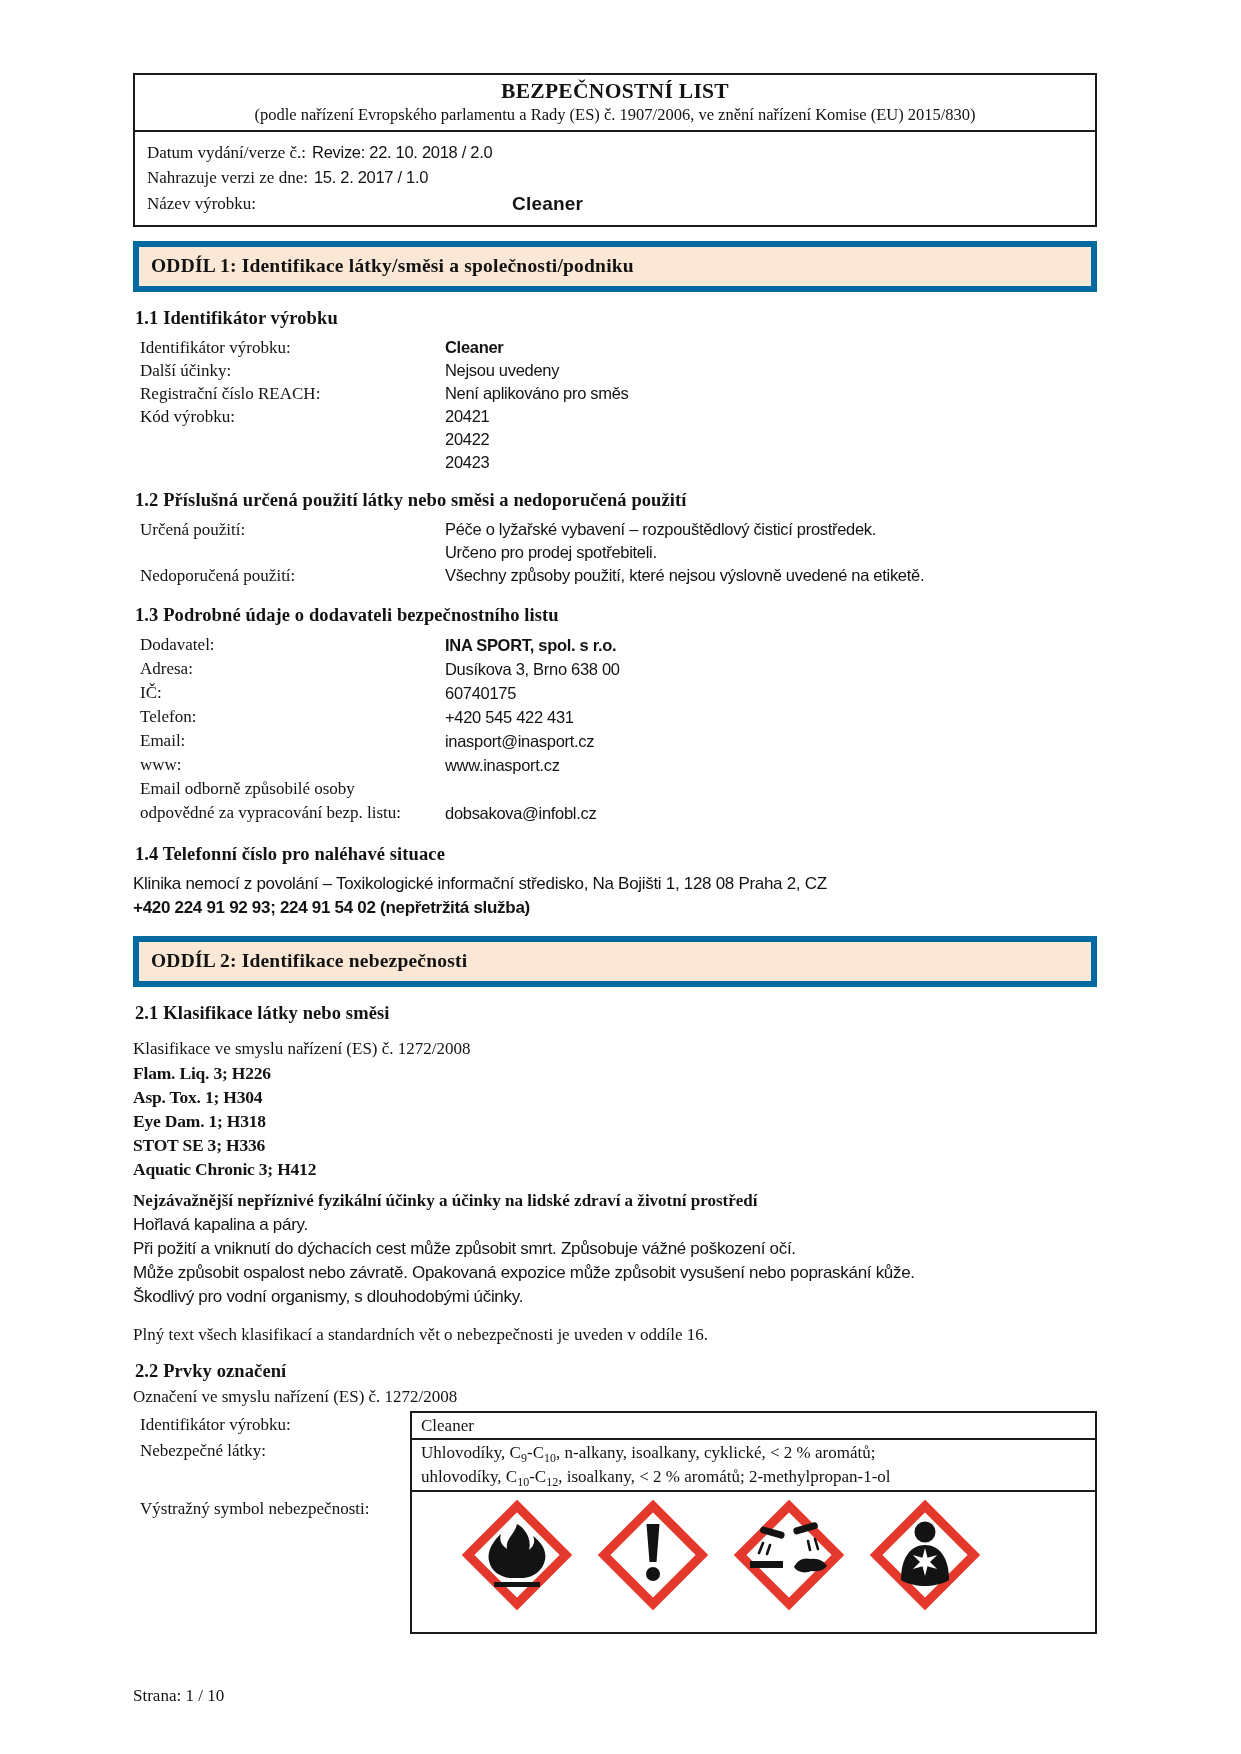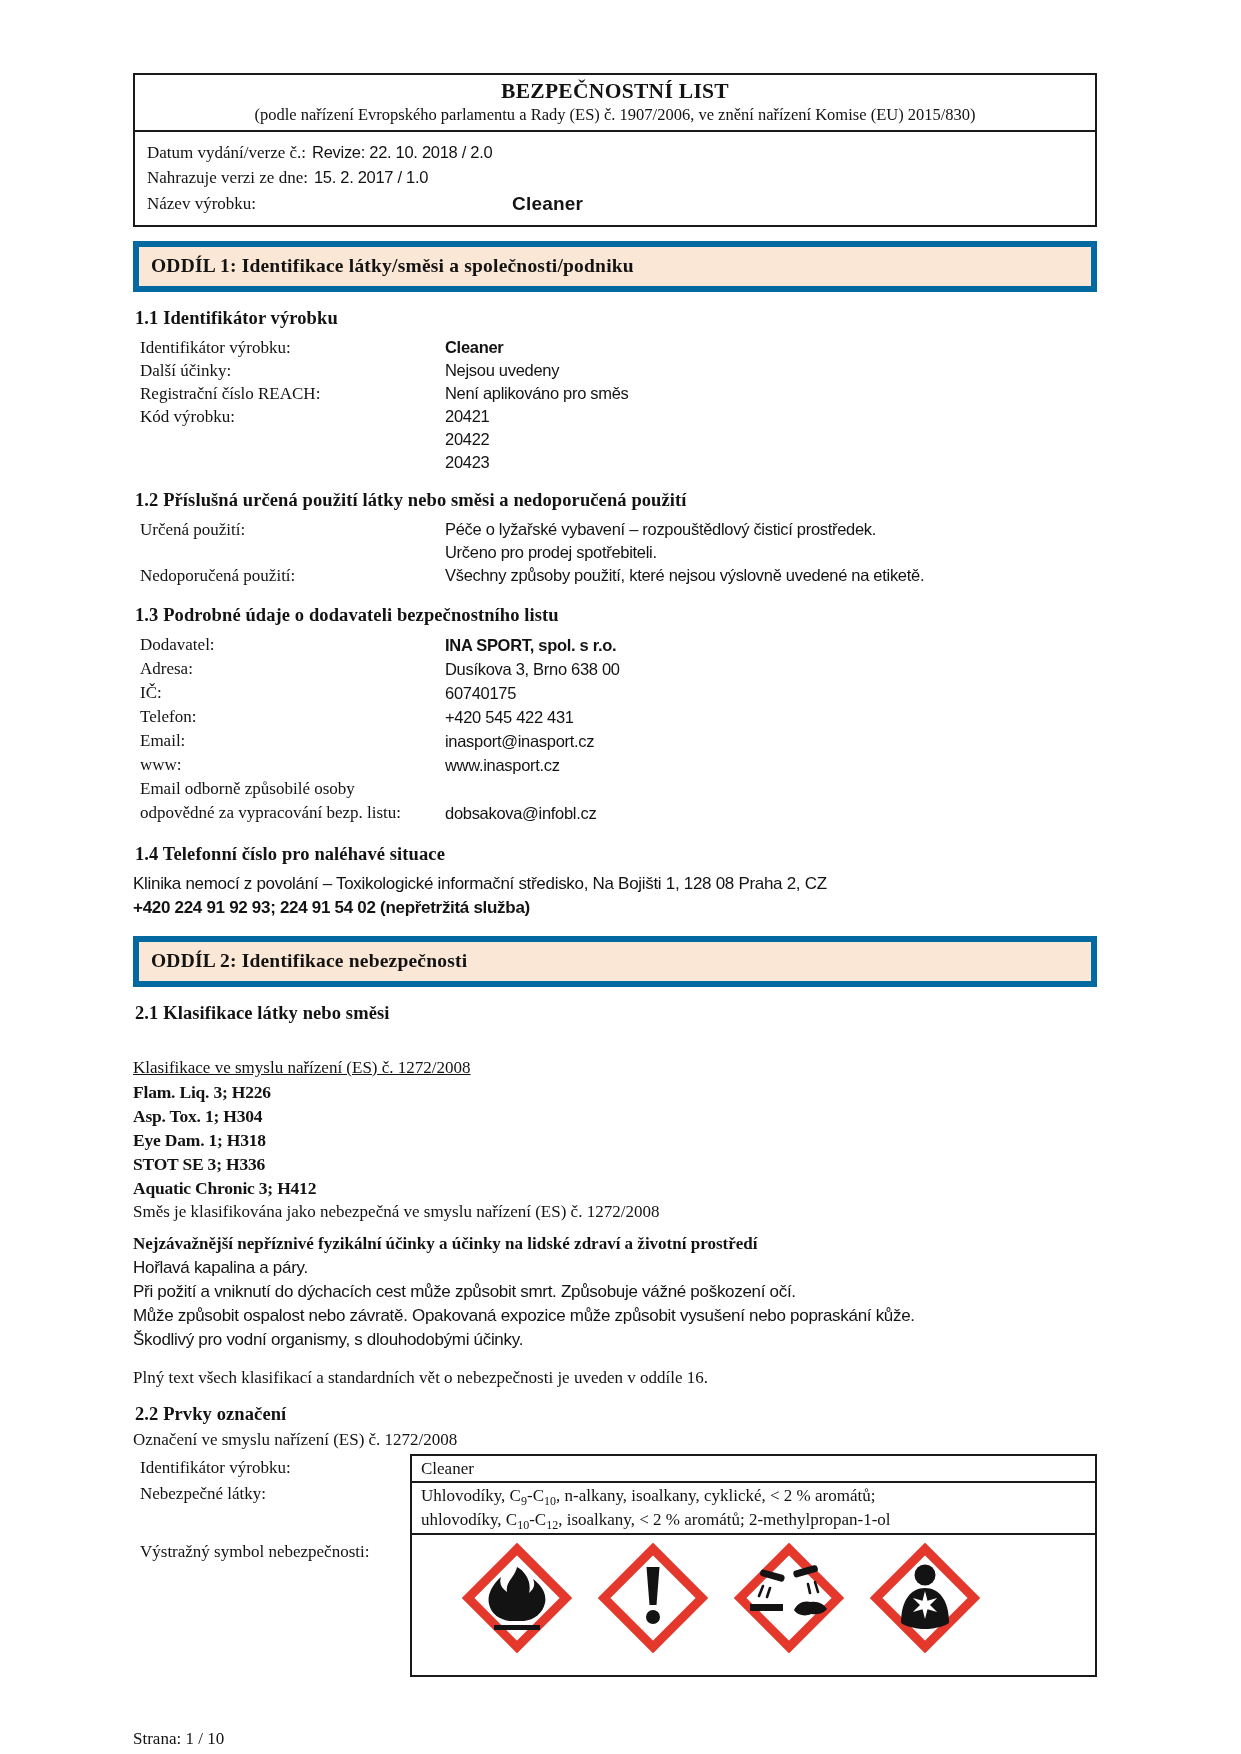--- a/index.html
+++ b/index.html
@@ -41,21 +41,21 @@
   
   .kv{display:flex;line-height:23px;font-size:17px;}
   .kv .label{width:305px;flex:none;padding-left:7px;}
   .kv .value{flex:1;}
   .kv .u{}
   .rows13 .kv{line-height:24px;}
   .label-only{line-height:24px;font-size:17px;padding-left:7px;}
   .bold{font-weight:bold;}
   .plain{line-height:24px;font-size:17px;}
 
-  .gap28{margin-top:32px;text-decoration:underline;}
+  .gap28{margin-top:13px;}
   .gap14{margin-top:14px;}
   .gap8{margin-top:8px;}
 
   .cls-line{font-weight:bold;font-size:17.5px;line-height:24px;letter-spacing:-.2px;}
   .body-line{line-height:24px;font-size:17px;}
 
   
   .tbl{display:flex;margin-top:2px;}
   .tbl-labels{width:277px;flex:none;font-size:17px;}
   .tbl-labels .tl1{height:27px;line-height:27px;padding-left:7px;}
@@ -178,21 +178,20 @@
 
   <div class="section-bar bar2">ODDÍL 2: Identifikace nebezpečnosti</div>
 
   <div class="h3 h3-21">2.1 Klasifikace látky nebo směsi</div>
   <div class="body-line gap28">Klasifikace ve smyslu nařízení (ES) č. 1272/2008</div>
   <div class="cls-line">Flam. Liq. 3; H226</div>
   <div class="cls-line">Asp. Tox. 1; H304</div>
   <div class="cls-line">Eye Dam. 1; H318</div>
   <div class="cls-line">STOT SE 3; H336</div>
   <div class="cls-line">Aquatic Chronic 3; H412</div>
-  <div class="body-line">Směs je klasifikována jako nebezpečná ve smyslu nařízení (ES) č. 1272/2008</div>
 
   <div class="body-line bold gap8">Nejzávažnější nepříznivé fyzikální účinky a účinky na lidské zdraví a životní prostředí</div>
   <div class="body-line val">Hořlavá kapalina a páry.</div>
   <div class="body-line val">Při požití a vniknutí do dýchacích cest může způsobit smrt. Způsobuje vážné poškození očí.</div>
   <div class="body-line val">Může způsobit ospalost nebo závratě. Opakovaná expozice může způsobit vysušení nebo popraskání kůže.</div>
   <div class="body-line val">Škodlivý pro vodní organismy, s dlouhodobými účinky.</div>
 
   <div class="body-line gap14">Plný text všech klasifikací a standardních vět o nebezpečnosti je uveden v oddíle 16.</div>
 
   <div class="h3 h3-22">2.2 Prvky označení</div>

